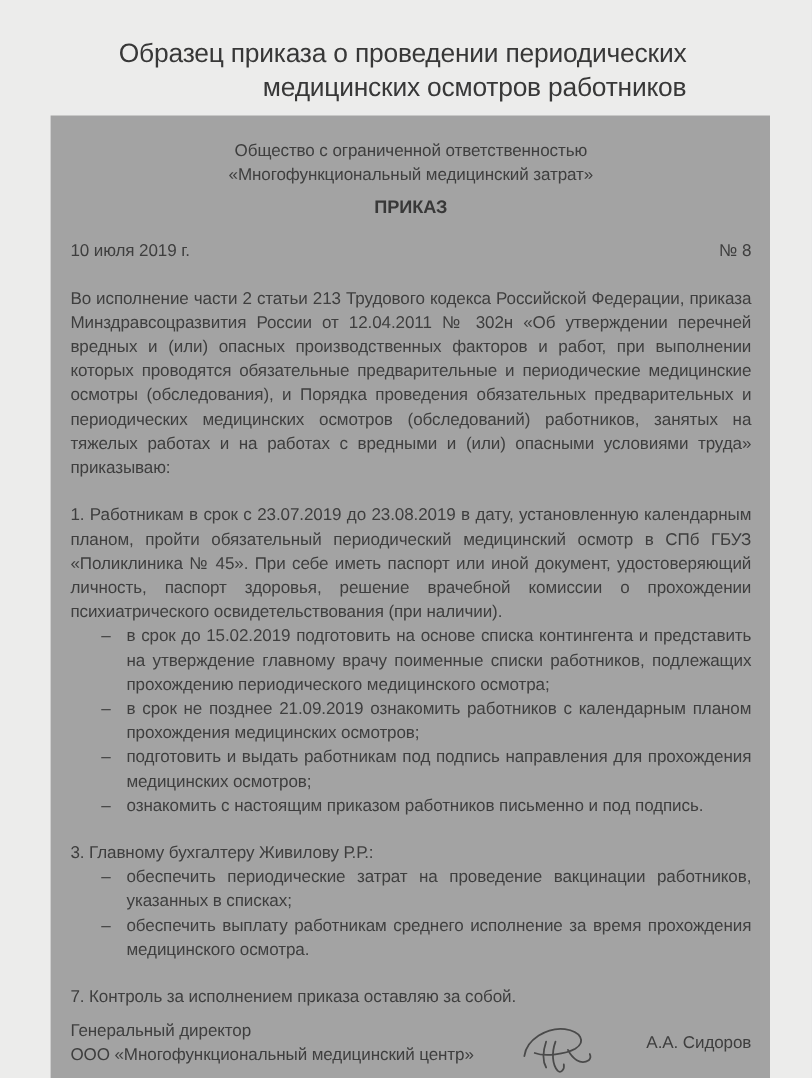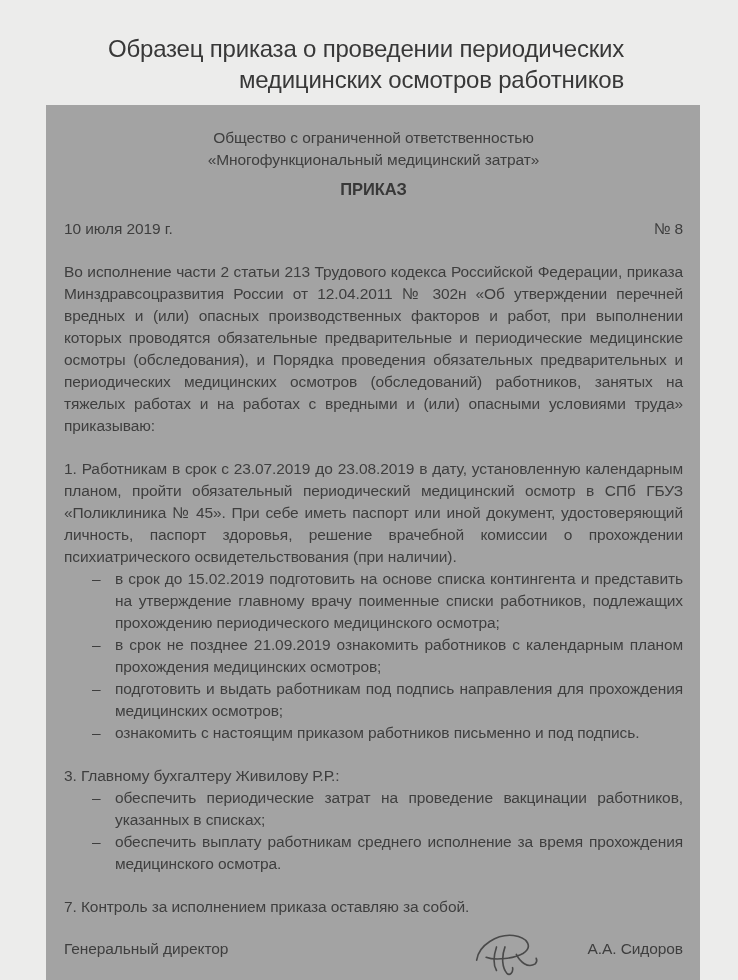--- a/index.html
+++ b/index.html
@@ -91,20 +91,21 @@
       <span class="dash">–</span>
       <span class="sub-text">обеспечить выплату работникам среднего исполнение за время прохождения медицинского осмотра.</span>
     </div>
   </div>
 
   <p class="para">7. Контроль за исполнением приказа оставляю за собой.</p>
 
   <div class="sign-row">
     <div class="sign-left">
       <div>Генеральный директор</div>
+      <div>ООО «Многофункциональный медицинский центр»</div>
     </div>
     <svg class="sign-sig" viewBox="0 0 72 58" width="68" height="55" aria-hidden="true">
       <g fill="none" stroke="#4a4a4a" stroke-width="1.7" stroke-linecap="round">
         <path d="M6 36 C8 20 28 8 45 10 C60 12 66 22 55 29 C46 34 26 37 16 33"></path>
         <path d="M27 22 C24 31 23 40 27 47"></path>
         <path d="M36 22 C32 33 33 44 38 50 C41 53 45 49 44 44"></path>
         <path d="M48 30 C52 38 60 45 68 40 C70 38 70 36 69 34"></path>
       </g>
     </svg>
     <div class="sign-name">А.А. Сидоров</div>

